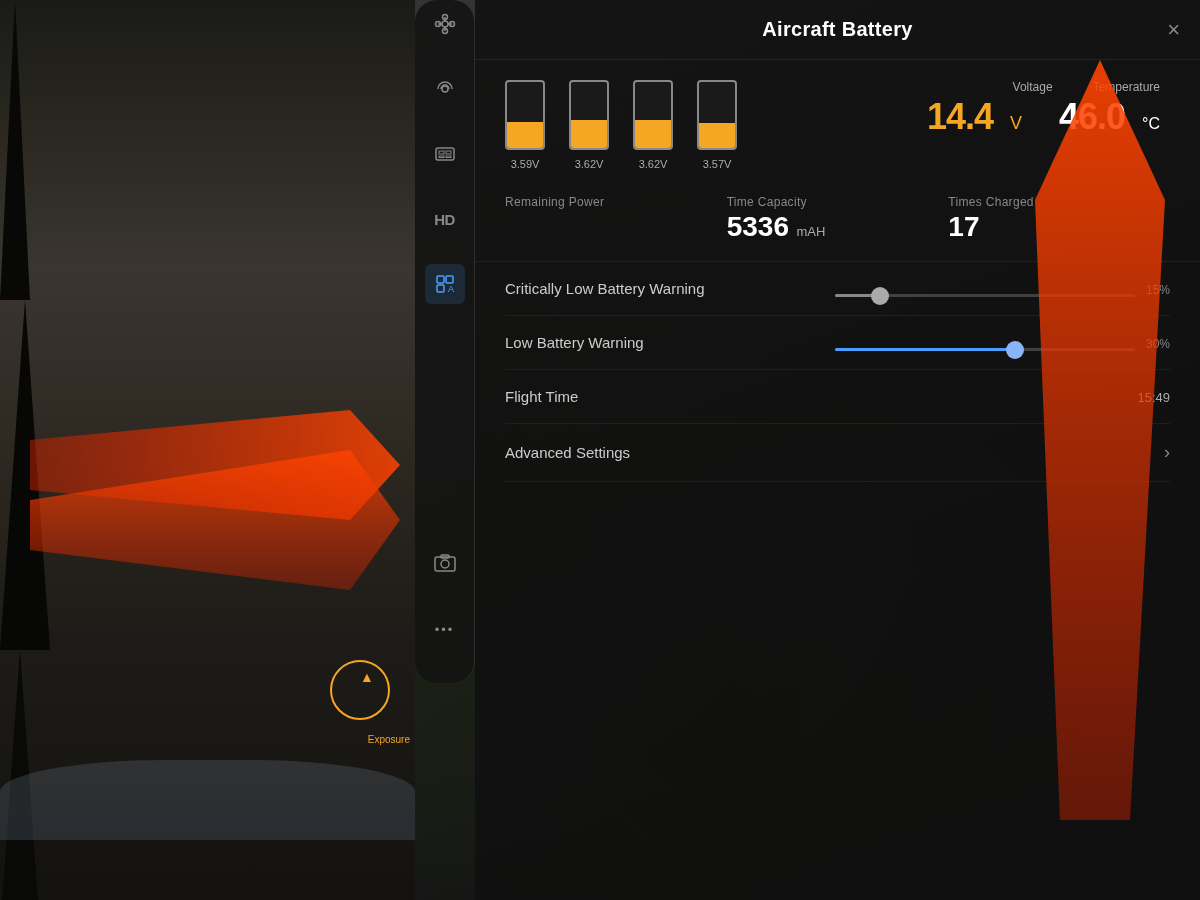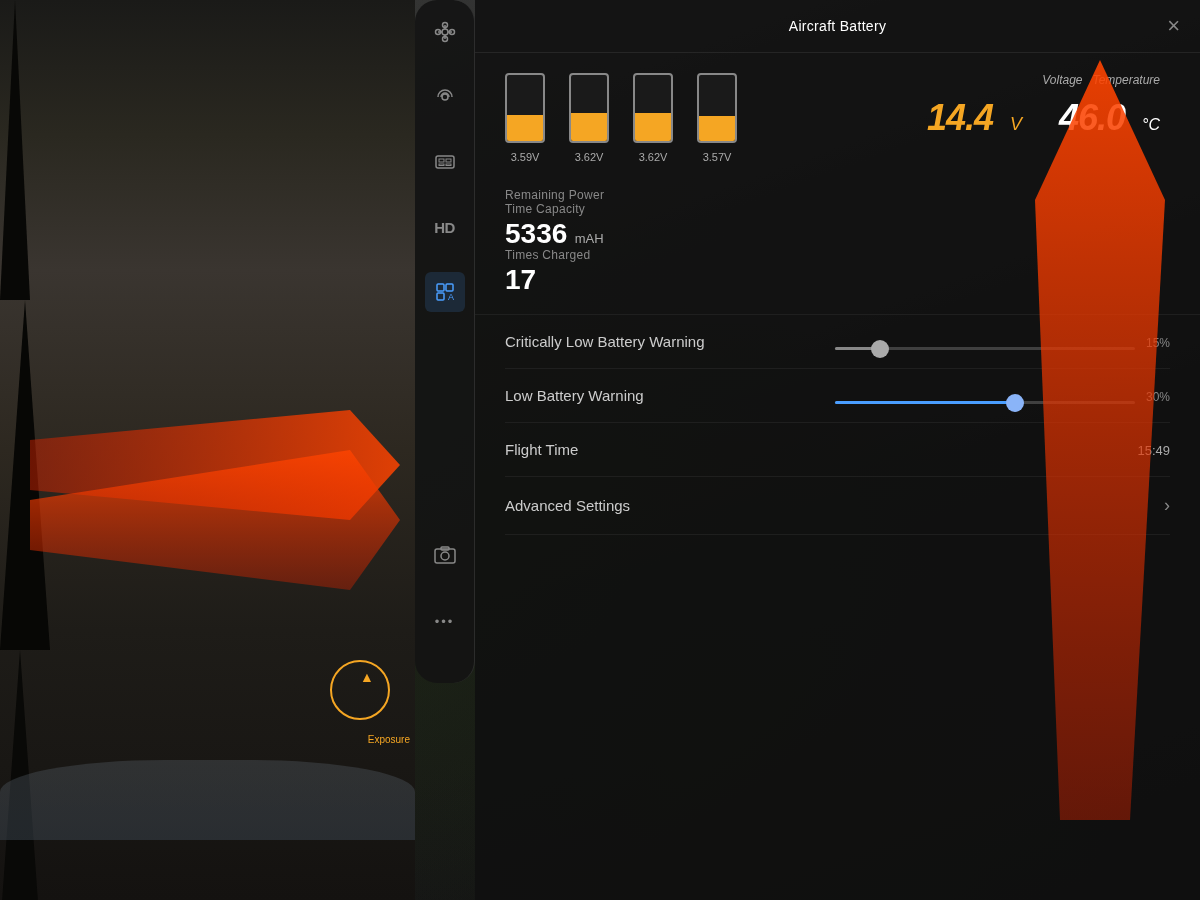--- a/index.html
+++ b/index.html
@@ -97,21 +97,21 @@
     .sidebar {
       position: absolute;
       top: 0;
       left: 415px;
       width: 60px;
       height: 683px;
       background: rgba(20, 20, 20, 0.92);
       display: flex;
       flex-direction: column;
       align-items: center;
-      padding: 12px 0;
+      padding: 4px 0;
       z-index: 5;
       border-right: 1px solid rgba(255,255,255,0.1);
       border-radius: 22px;
     }
 
     .sidebar-icon {
       width: 40px;
       height: 40px;
       display: flex;
       align-items: center;
@@ -153,22 +153,22 @@
     .panel-header {
       display: flex;
       align-items: center;
       justify-content: center;
       padding: 18px 20px;
       position: relative;
       border-bottom: 1px solid rgba(255,255,255,0.08);
     }
 
     .panel-title {
-      font-size: 14px;
-      font-weight: 400;
+      font-size: 20px;
+      font-weight: 700;
       color: #fff;
       letter-spacing: 0.3px;
     }
 
     .close-btn {
       position: absolute;
       right: 20px;
       top: 50%;
       transform: translateY(-50%);
       color: #888;
@@ -238,36 +238,35 @@
     .voltage-temp-section {
       display: flex;
       flex-direction: column;
       align-items: flex-end;
       min-width: 220px;
       padding-right: 10px;
     }
 
     .vt-labels {
       display: flex;
-      margin-bottom: 10px;
-      font-style: italic;
+      gap: 30px;
+      margin-bottom: 2px;
     }
 
     .vt-label {
       font-size: 12px;
       color: #aaa;
       min-width: 60px;
       text-align: center;
     }
 
     .vt-values {
       display: flex;
       gap: 17px;
       align-items: baseline;
-      font-style: italic;
     }
 
     .voltage-value {
       font-size: 36px;
       font-weight: 600;
       color: #f5a623;
       letter-spacing: -1px;
     }
 
     .voltage-unit {
@@ -286,21 +285,20 @@
     .temp-unit {
       font-size: 16px;
       color: #fff;
     }
 
     
     .stats-row {
       display: flex;
       padding: 10px 30px 20px;
       border-bottom: 1px solid rgba(255,255,255,0.06);
-      flex-direction: column;
     }
 
     .stat-item {
       flex: 1;
       display: flex;
       flex-direction: column;
       gap: 4px;
     }
 
     .stat-label {

